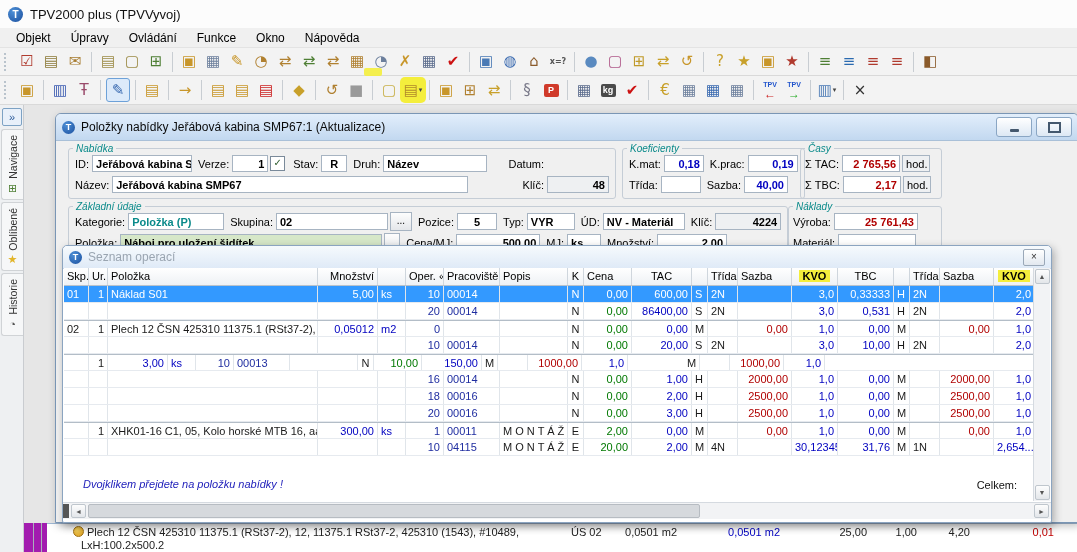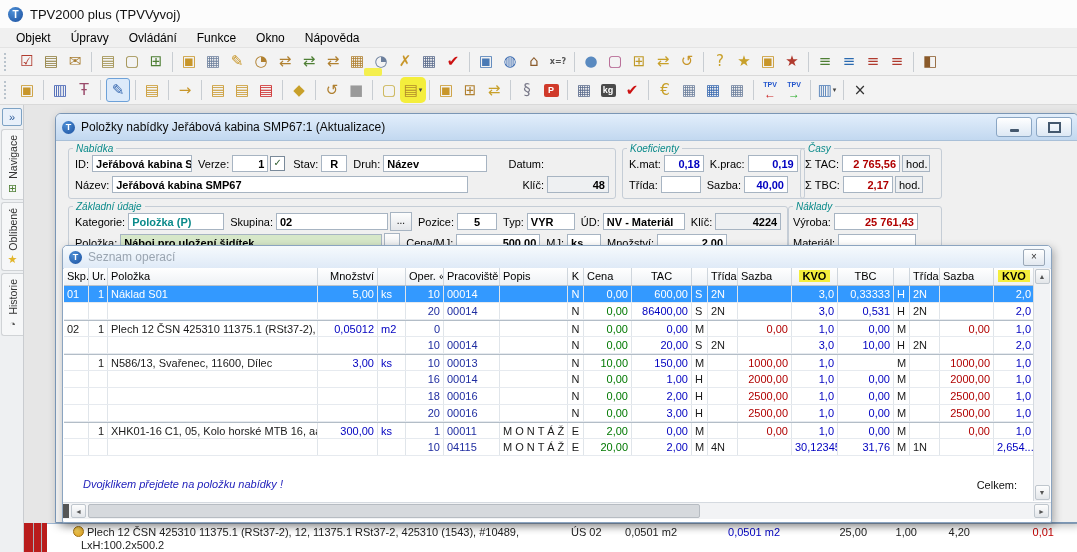--- a/index.html
+++ b/index.html
@@ -86,21 +86,21 @@
   .sbtn{width:15px;height:15px;margin:1px auto;background:linear-gradient(#fdfdfd,#e3e6ea);border:1px solid #bfc6cd;border-radius:2px;font-size:7px;color:#555;text-align:center;line-height:14px;box-sizing:border-box;}
   #vscroll .down{position:absolute;bottom:1px;left:0;right:0;margin:auto;}
   #ops-note{position:absolute;left:20px;top:232px;font-size:11px;font-style:italic;color:#2222bb;}
   #ops-total{position:absolute;right:34px;top:233px;font-size:11px;color:#111;}
   #hscroll{position:absolute;left:0;right:0;bottom:3px;height:16px;background:#f2f3f5;border-top:1px solid #d5dae0;display:flex;align-items:center;}
   #hsplit{width:6px;height:14px;background:#555;margin-right:2px;}
   .hbtn{width:15px;height:14px;background:linear-gradient(#fdfdfd,#e3e6ea);border:1px solid #bfc6cd;border-radius:2px;font-size:7px;color:#555;text-align:center;line-height:13px;box-sizing:border-box;}
   #hthumb{width:610px;height:12px;background:#d6d9dd;border:1px solid #b7bcc2;border-radius:2px;margin:0 2px;}
   #htrack{flex:1;}
   
-  #bgstrip{left:24px;top:523px;width:1053px;height:29px;background:#b91c1c;z-index:0;}
+  #bgstrip{left:24px;top:523px;width:1053px;height:29px;background:#a21caf;z-index:0;}
   #bgwin{position:absolute;left:23px;top:0;right:0;bottom:0;background:#fff;border-top:1px solid #9fb8d4;}
   .vline{position:absolute;top:0;bottom:0;width:1px;background:#aab2ba;}
   #bgrow{position:absolute;left:0;top:2px;right:0;height:13px;font-size:11px;white-space:nowrap;}
   #bgdot{position:absolute;left:26px;top:2px;width:9px;height:9px;border-radius:50%;background:radial-gradient(circle at 35% 30%,#f6d35e,#d89a1e);border:1px solid #a07010;}
   #bgtext{position:absolute;left:40px;top:0;color:#222;}
   #bgcode{position:absolute;left:524px;top:0;color:#222;}
   .bgv{position:absolute;top:0;width:70px;text-align:right;}
   #bgline2{position:absolute;left:34px;top:15px;font-size:11px;color:#222;}
 </style>
 </head>
@@ -449,21 +449,21 @@
 
     <fieldset class="gb" style="left:744px;top:2px;width:140px;height:54px;">
       <legend>Časy</legend>
       <div class="frow" style="margin-top:0;padding:0 4px;">
         <span class="lb first">Σ TAC:</span>
         <span class="fld b right red" style="width:58px;">2 765,56</span>
         <span class="fld gray" style="width:28px;margin-left:2px;">hod.</span>
       </div>
       <div class="frow" style="padding:0 4px;">
         <span class="lb first">Σ TBC:</span>
-        <span class="fld b right red" style="width:50px;">2,17</span>
+        <span class="fld b right red" style="width:58px;">2,17</span>
         <span class="fld gray" style="width:28px;margin-left:2px;">hod.</span>
       </div>
     </fieldset>
 
     <fieldset class="gb" style="left:12px;top:60px;width:714px;height:56px;">
       <legend>Základní údaje</legend>
       <div class="frow" style="margin-top:0;">
         <span class="lb first">Kategorie:</span>
         <span class="fld b teal" style="width:96px;">Položka (P)</span>
         <span class="lb">Skupina:</span>
@@ -618,21 +618,20 @@
         <div class="cell ar cb2" style="width: 46px;">3,0</div>
         <div class="cell ar cb2" style="width: 56px;">10,00</div>
         <div class="cell al ck" style="width: 16px;">H</div>
         <div class="cell al ck" style="width: 30px;">2N</div>
         <div class="cell ar cr" style="width: 54px;"></div>
         <div class="cell ar cb2" style="width: 41px;">2,0</div>
       </div>
       <div class="trow grp">
         <div class="cell al ck" style="width: 25px;"></div>
         <div class="cell ar ck" style="width: 19px;">1</div>
-        <div class="cell al ck" style="width: 210px;">N586/13, Svařenec, 11600, Dílec</div>
         <div class="cell ar cb2" style="width: 60px;">3,00</div>
         <div class="cell al cb2" style="width: 28px;">ks</div>
         <div class="cell ar cn" style="width: 38px;">10</div>
         <div class="cell al cn" style="width: 56px;">00013</div>
         <div class="cell al ck" style="width: 68px;"></div>
         <div class="cell ac ck" style="width: 16px;">N</div>
         <div class="cell ar cg" style="width: 48px;">10,00</div>
         <div class="cell ar cb2" style="width: 60px;">150,00</div>
         <div class="cell al ck" style="width: 16px;">M</div>
         <div class="cell al ck" style="width: 30px;"></div>

